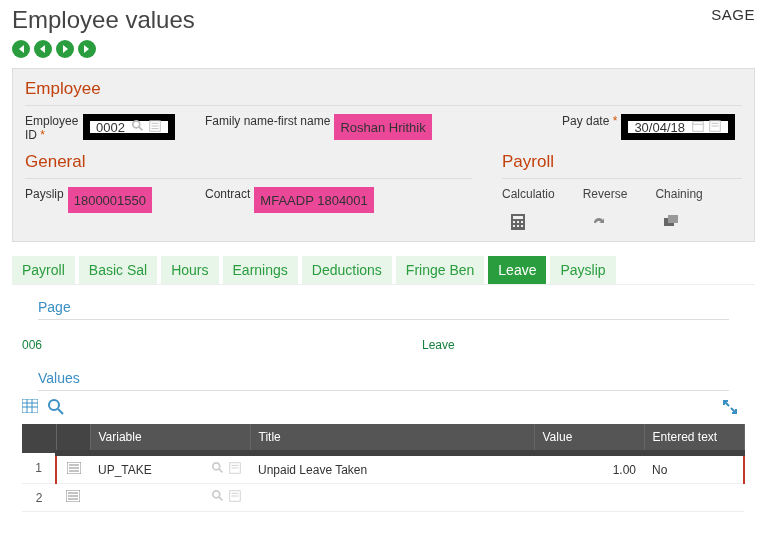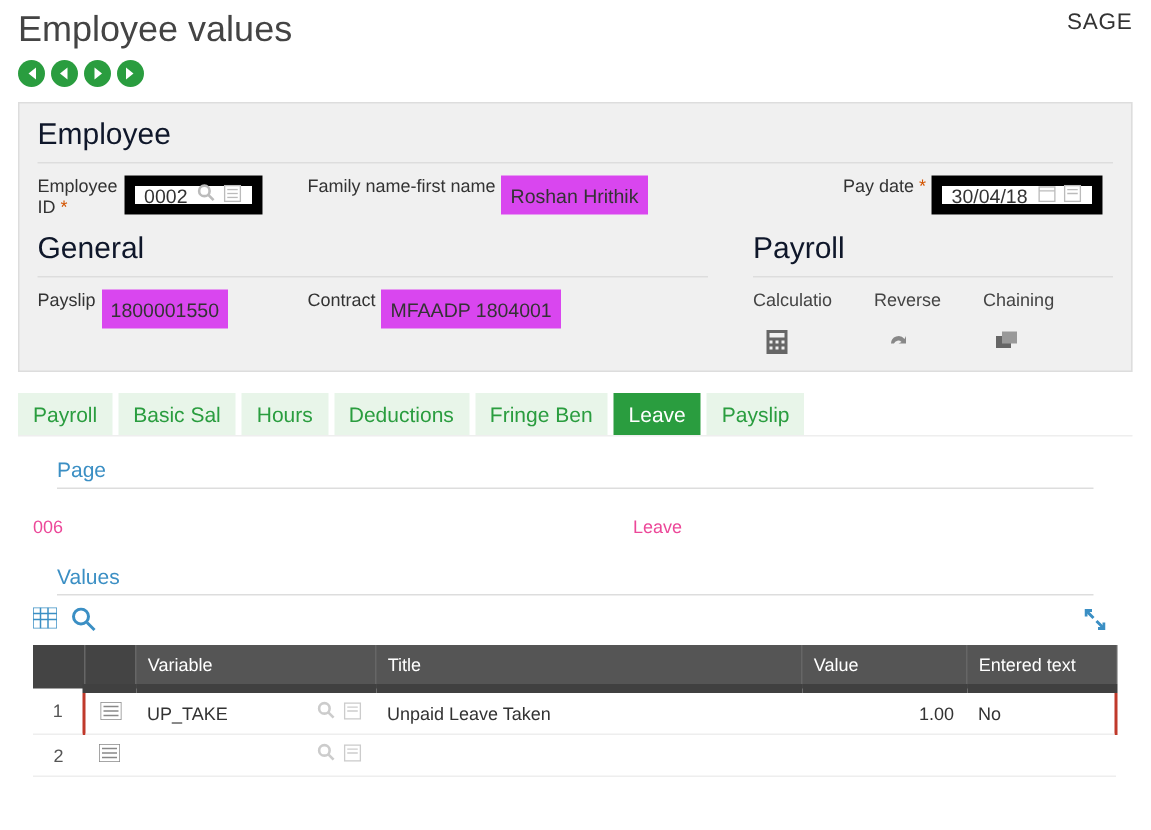--- a/index.html
+++ b/index.html
@@ -21,35 +21,35 @@
     color: #fff; cursor: pointer;
   }
   .nav-circle svg { width: 10px; height: 10px; fill: #fff; }
   .panel {
     background: #f0f0f0;
     border: 1px solid #ddd;
     padding: 10px 12px;
     margin-bottom: 14px;
   }
   .section-title {
-    color: #0f172a;
-    font-size: 20px;
+    color: #c2410c;
+    font-size: 17px;
     margin-bottom: 6px;
   }
   .hr { border-top: 1px solid #ddd; margin-bottom: 8px; }
   .row { display: flex; gap: 30px; margin-bottom: 10px; }
   .field { display: flex; flex-direction: row; gap: 4px; }
   .f-label { font-size: 12px; color: #333; }
   .req { color: #d35400; }
   .input-box {
     background: #fff; border: 7px solid #000000;
     height: 26px; padding: 0 6px; display: flex; align-items: center;
     justify-content: space-between; gap: 6px;
   }
-  .input-box.readonly { background: #d946ef; border: none; }
+  .input-box.readonly { background: #ec4899; border: none; }
   .input-icons { display: flex; gap: 3px; color: #bbb; align-items: center; }
   .input-icons span { cursor: pointer; }
   .mini-icon { width: 14px; height: 14px; display:inline-block; }
   
   .general-actions-row { display: flex; justify-content: space-between; gap: 30px; }
   .general-col { flex: 1; }
   .actions-col { width: 240px; }
   .actions-row { display: flex; gap: 28px; margin-top: 8px; }
   .action-item { display: flex; flex-direction: column; align-items: flex-start; gap: 12px; font-size: 12px; color: #444; }
   .action-icon { width: 20px; height: 18px; color: #666; display:flex; align-items:center; justify-content:center; margin-left:6px;}
@@ -58,21 +58,21 @@
   
   .tabs { display: flex; gap: 4px; margin-bottom: 0; }
   .tab {
     padding: 6px 10px; background: #e8f5e9; color: #2a9d3f; cursor: pointer;
     font-size: 14px;
   }
   .tab.active { background: #2a9d3f; color: #fff; }
   
   .sub-panel { padding: 8px 10px; border-top:1px solid #eee; }
   .sub-title { color: #3b8fc4; font-size: 14px; margin: 6px 16px 4px; border-bottom:1px solid #ddd; padding-bottom:4px;}
-  .page-row { display: flex; margin: 18px 0 18px; font-size: 12px; color: #ec4899; }
+  .page-row { display: flex; margin: 18px 0 18px; font-size: 12px; color: #15803d; }
   .page-row div:first-child { width: 400px; }
   
   .table-toolbar { display: flex; gap: 10px; align-items:center; color:#3b8fc4; padding:4px 0 6px; justify-content:space-between;}
   .tb-left { display:flex; gap:10px; }
   .tb-icon { cursor:pointer; }
   .expand-icon { color:#3b8fc4; cursor:pointer; padding-right:8px;}
   
   table.values { width: 100%; border-collapse: collapse; font-size: 12px; }
   table.values thead th {
     background: #555; color: #fff; text-align: left; padding: 6px 8px;
@@ -239,20 +239,21 @@
         </div>
       </div>
     </div>
   </div>
 </div>
 
 <div class="tabs">
   <div class="tab">Payroll</div>
   <div class="tab">Basic Sal</div>
   <div class="tab">Hours</div>
+  <div class="tab">Earnings</div>
   <div class="tab">Deductions</div>
   <div class="tab">Fringe Ben</div>
   <div class="tab active">Leave</div>
   <div class="tab">Payslip</div>
 </div>
 
 <div class="sub-panel">
   <div class="sub-title">Page</div>
   <div class="page-row">
     <div>006</div>

